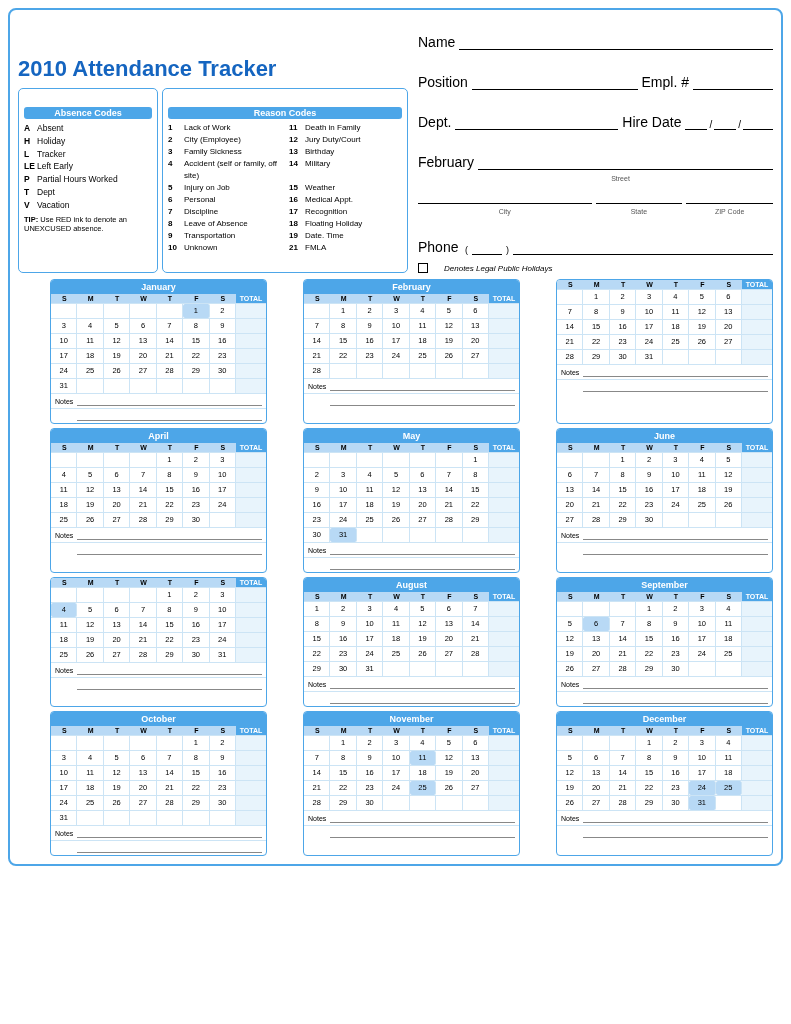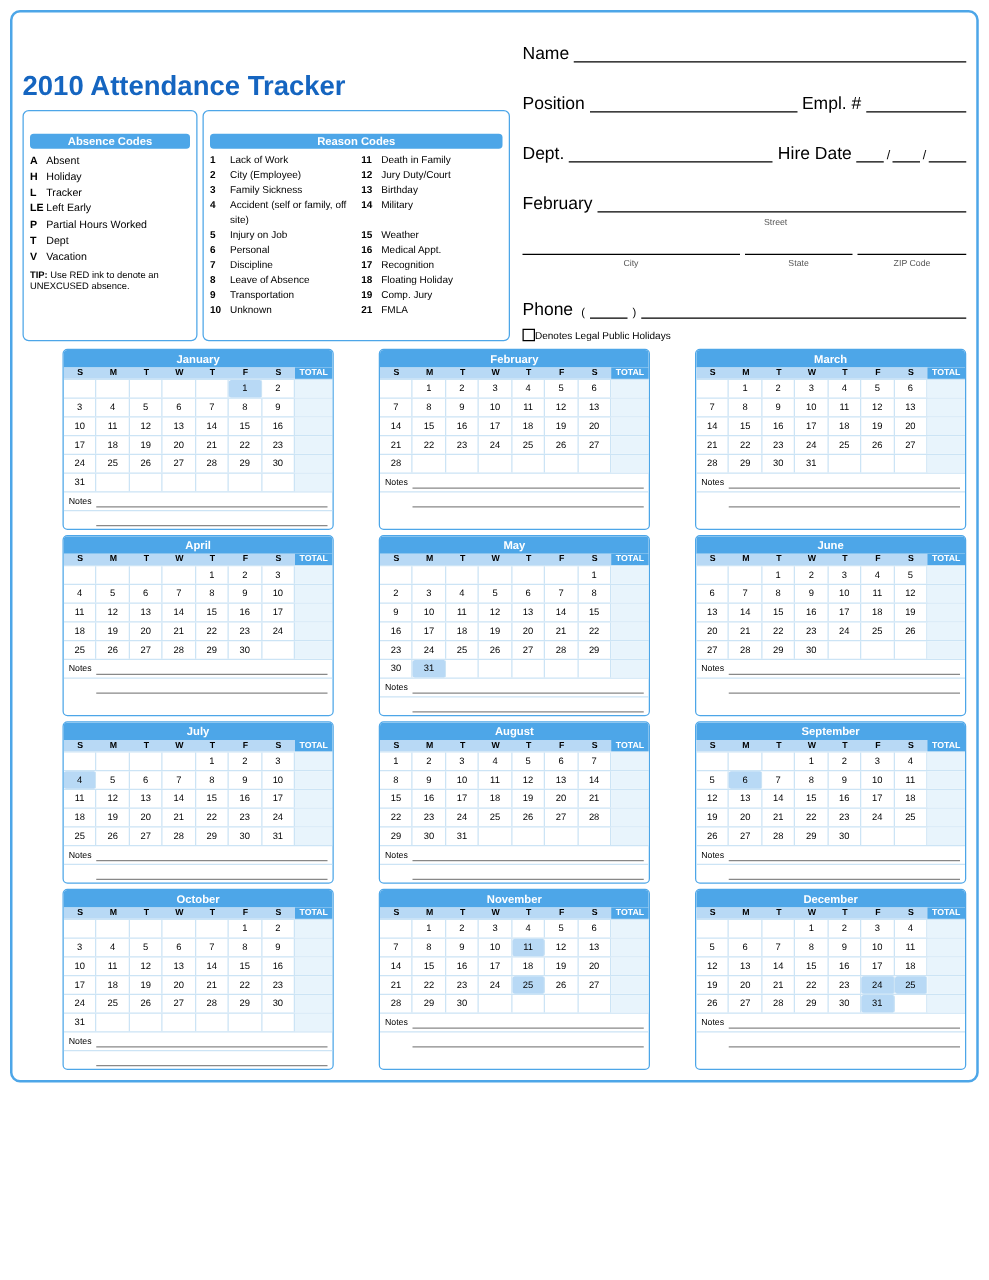--- a/index.html
+++ b/index.html
@@ -117,23 +117,24 @@
     }
     .form-line-date {
       display: flex;
       align-items: flex-end;
       gap: 2px;
     }
     .slash { font-size: 10px; margin-bottom: 0; }
     .checkbox-row {
       display: flex;
       align-items: center;
-      gap: 0;
+      gap: 16px;
       font-size: 8px;
       margin-top: 4px;
+      font-style: italic;
     }
     .checkbox-box {
       width: 10px;
       height: 10px;
       border: 1px solid #000;
       display: inline-block;
       flex-shrink: 0;
     }
 
     
@@ -323,21 +324,21 @@
               <div class="reason-item">
                 <span class="reason-num">18</span>
                 <span>Floating Holiday</span>
               </div>
               <div class="reason-item">
                 <span class="reason-num">9</span>
                 <span>Transportation</span>
               </div>
               <div class="reason-item">
                 <span class="reason-num">19</span>
-                <span>Comp. Jury</span>
+                <span>Date. Time</span>
               </div>
               <div class="reason-item">
                 <span class="reason-num">10</span>
                 <span>Unknown</span>
               </div>
               <div class="reason-item">
                 <span class="reason-num">21</span>
                 <span>FMLA</span>
               </div>
             </div>
@@ -549,21 +550,20 @@
         <div class="notes-row">
           <span style="white-space:nowrap;">Notes</span>
           <div class="notes-line"></div>
         </div>
         <div class="notes-row">
           <span style="white-space:nowrap;visibility:hidden">Notes</span>
           <div class="notes-line"></div>
         </div>
       </div>
       <div class="month-block">
-        <div class="month-header">March</div>
         <div class="day-headers">
           <span>S</span>
           <span>M</span>
           <span>T</span>
           <span>W</span>
           <span>T</span>
           <span>F</span>
           <span>S</span>
           <span class="total-header">TOTAL</span>
         </div>
@@ -843,21 +843,20 @@
         <div class="notes-row">
           <span style="white-space:nowrap;">Notes</span>
           <div class="notes-line"></div>
         </div>
         <div class="notes-row">
           <span style="white-space:nowrap;visibility:hidden">Notes</span>
           <div class="notes-line"></div>
         </div>
       </div>
       <div class="month-block">
-        <div class="month-header">July</div>
         <div class="day-headers">
           <span>S</span>
           <span>M</span>
           <span>T</span>
           <span>W</span>
           <span>T</span>
           <span>F</span>
           <span>S</span>
           <span class="total-header">TOTAL</span>
         </div>

